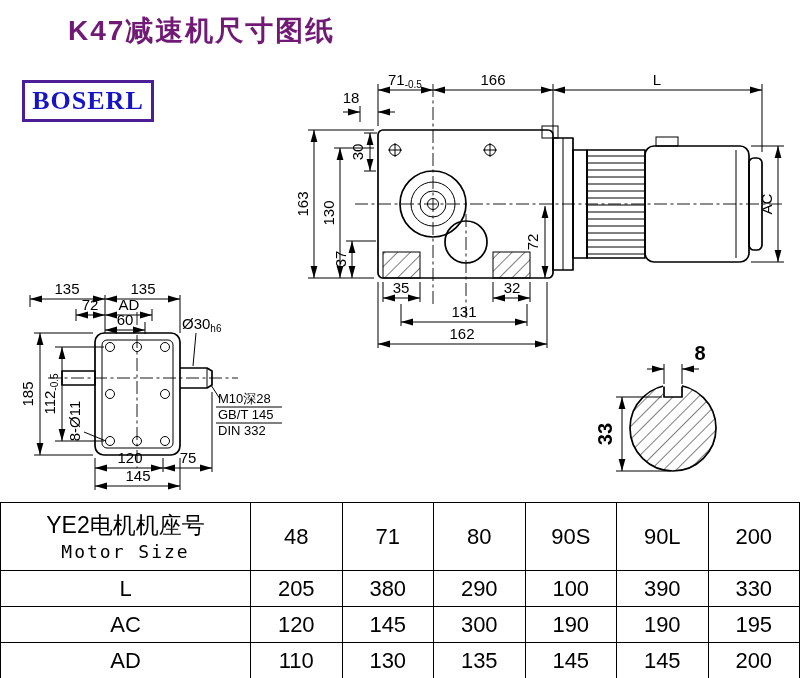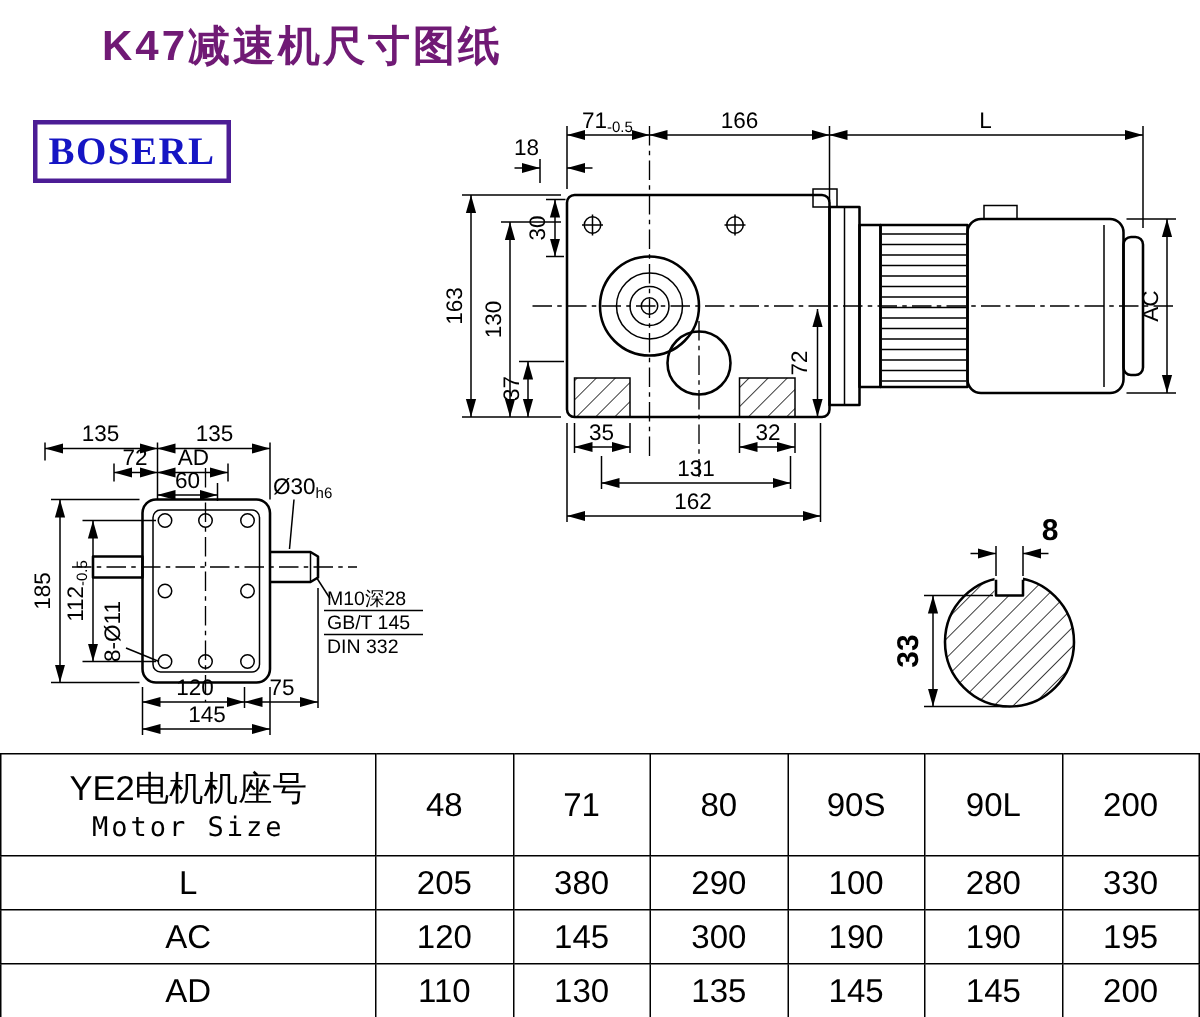--- a/index.html
+++ b/index.html
@@ -285,21 +285,21 @@
         <td>90S</td>
         <td>90L</td>
         <td>200</td>
       </tr>
       <tr style="height:36px">
         <td>L</td>
         <td>205</td>
         <td>380</td>
         <td>290</td>
         <td>100</td>
-        <td>280</td>
+        <td>390</td>
         <td>330</td>
       </tr>
       <tr style="height:36px">
         <td>AC</td>
         <td>120</td>
         <td>145</td>
         <td>300</td>
         <td>190</td>
         <td>190</td>
         <td>195</td>

